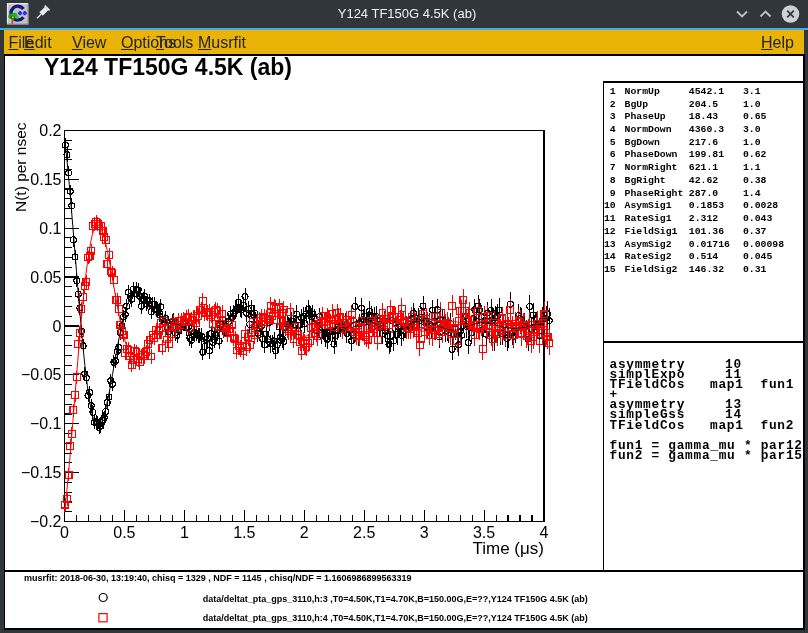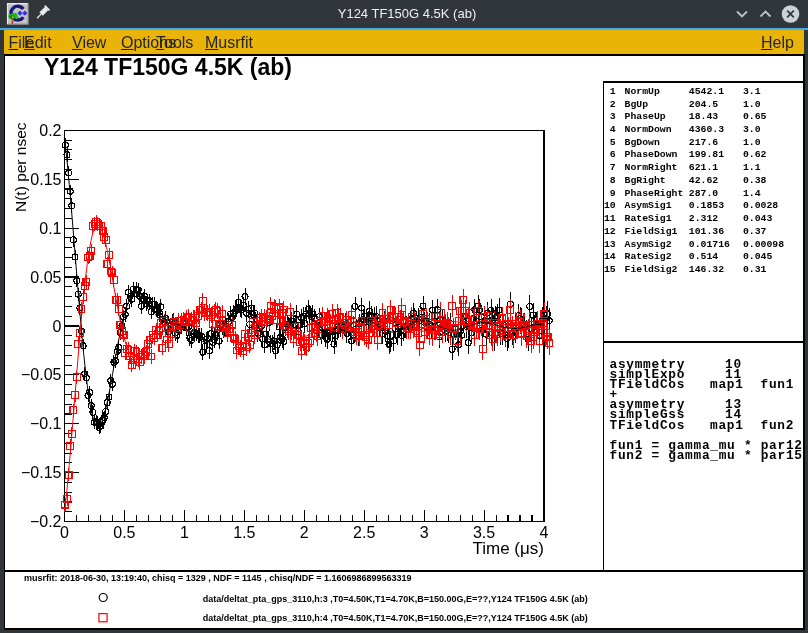--- a/index.html
+++ b/index.html
@@ -19,21 +19,21 @@
 </style></head><body>
 <div id="tbar"></div>
 <div id="ttl">Y124 TF150G 4.5K (ab)</div>
 <div id="blue"></div>
 <div id="menu">
 <span style="left:4.5px"><u>F</u>ile</span>
 <span style="left:20px"><u>E</u>dit</span>
 <span style="left:68px"><u>V</u>iew</span>
 <span style="left:117px"><u>O</u>ptions</span>
 <span style="left:152px"><u>T</u>ools</span>
-<span style="left:201px"><u>M</u>usrfit</span>
+<span style="left:194px"><u>M</u>usrfit</span>
 <span style="left:757px"><u>H</u>elp</span>
 </div>
 <svg width="808" height="633" viewBox="0 0 808 633">
 <defs>
 <g id="mc">
         <circle r="3.0" fill="none" stroke="#000" stroke-width="1.1" shape-rendering="crispEdges"></circle>
       </g>
 <g id="ms">
         <rect x="-3.4" y="-3.4" width="6.8" height="6.8" fill="none" stroke="#f00" stroke-width="1.1" shape-rendering="crispEdges"></rect>
       </g>

